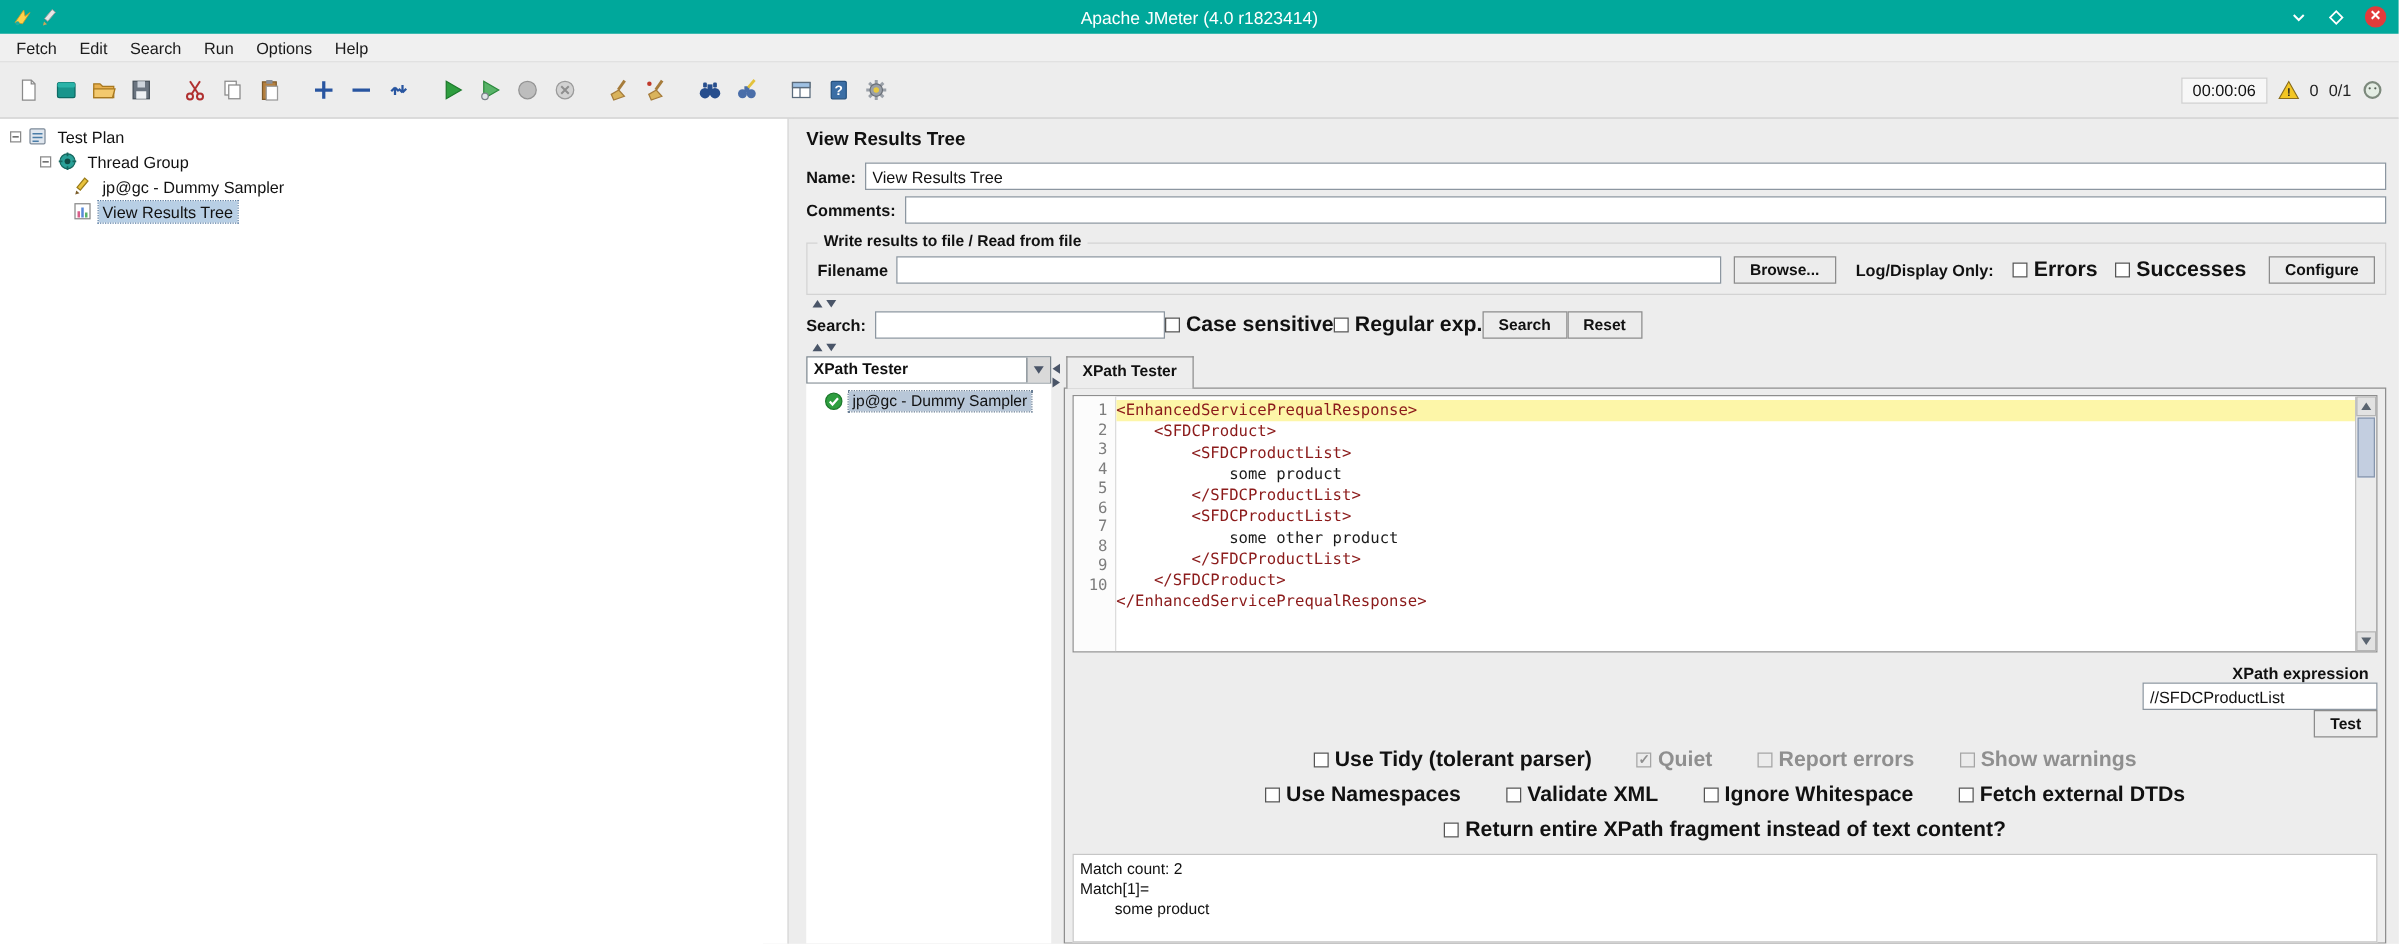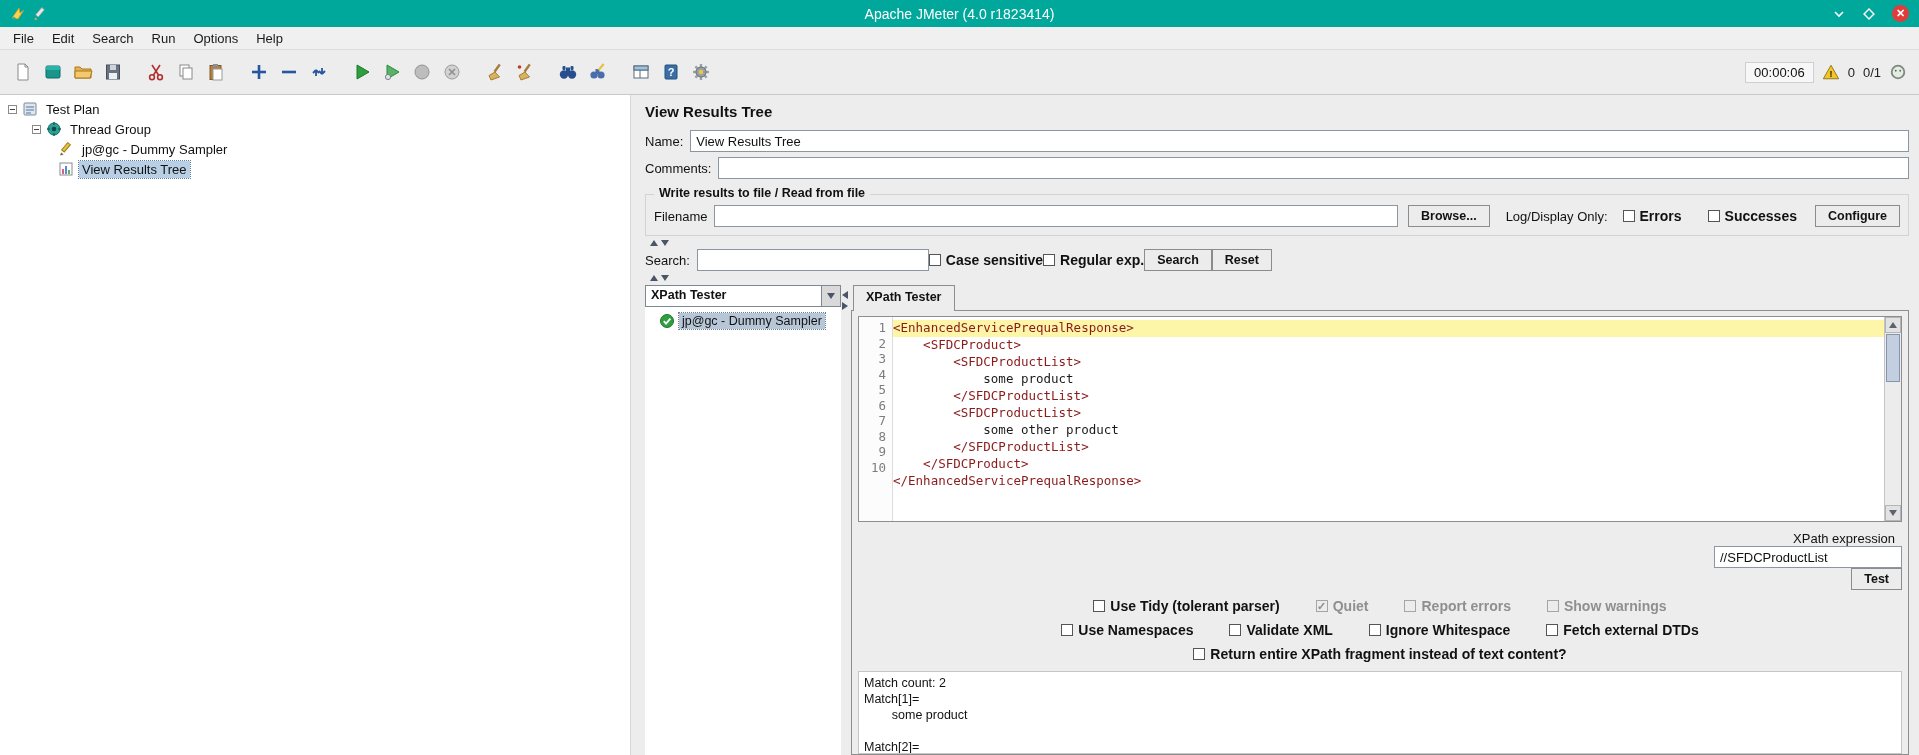--- a/index.html
+++ b/index.html
@@ -35,29 +35,29 @@
   .handle::before { content:""; position:absolute; left:1px; right:1px; top:3px; height:1px; background:#444; }
   .ticon { width:16px; height:16px; margin-right:5px; flex:0 0 auto; }
   .tlabel { padding:1px 3px; white-space:nowrap; }
   .tlabel.selected { background:#b8cfe5; outline:1px dotted #5a7da3; }
   .vdivider { width:5px; background:#ededed; border-left:1px solid #d8d8d8; flex:0 0 auto; }
 
   
   .rightpanel { flex:1 1 auto; background:#ededed; padding:6px 10px 0 10px; display:flex; flex-direction:column; min-width:0; overflow:hidden; }
   .panel-title { font-size:15px; font-weight:bold; color:#111; margin:2px 0 10px 0; }
   .formrow { display:flex; align-items:center; margin-bottom:5px; }
-  .lbl-b { font-size:13px; font-weight:normal; color:#111; margin-right:7px; white-space:nowrap; }
+  .lbl-b { font-size:13px; font-weight:bold; color:#111; margin-right:7px; white-space:nowrap; }
   .tf { background:#fff; border:1px solid #8c96a0; height:22px; font-size:13px; font-family:"Liberation Sans",sans-serif; padding:0 5px; color:#111; }
   .grow { flex:1 1 auto; min-width:0; }
   .btn { background:#ececec; border:1px solid #8c8c8c; font-size:12.5px; font-weight:bold; color:#111; padding:3px 12px; white-space:nowrap; font-family:"Liberation Sans",sans-serif; }
 
   .group { border:1px solid #d3d3d3; margin:10px 0 2px 0; padding:10px 8px 8px 8px; position:relative; }
   .group-title { position:absolute; top:-9px; left:8px; background:#ededed; padding:0 5px; font-size:12.5px; font-weight:bold; color:#111; }
 
-  .cb { display:inline-flex; align-items:center; gap:5px; font-size:14px; font-weight:bold; color:#111; white-space:nowrap; }
+  .cb { display:inline-flex; align-items:center; gap:5px; font-size:17px; font-weight:bold; color:#111; white-space:nowrap; }
   .box { width:12px; height:12px; border:1px solid #555; background:#fff; display:inline-flex; align-items:center; justify-content:center; flex:0 0 auto; }
   .box.checked::after { content:"✓"; font-size:11px; font-weight:bold; color:#222; line-height:1; }
   .cb.disabled { color:#8f8f8f; }
   .cb.disabled .box { border-color:#a5a5a5; background:#ececec; }
   .cb.disabled .box.checked::after { color:#8f8f8f; }
 
   .hsplit { height:10px; position:relative; flex:0 0 auto; }
   .ot-h { position:absolute; left:5px; top:2px; display:flex; gap:3px; }
   .tri-up { width:0; height:0; border-left:4px solid transparent; border-right:4px solid transparent; border-bottom:6px solid #4a5568; }
   .tri-down { width:0; height:0; border-left:4px solid transparent; border-right:4px solid transparent; border-top:6px solid #4a5568; }
@@ -128,21 +128,21 @@
           <polyline points="3,5 7,9 11,5" fill="none" stroke="#ffffff" stroke-width="1.6"></polyline>
         </svg>
       <svg width="14" height="14" viewBox="0 0 14 14">
           <rect x="3.5" y="3.5" width="7" height="7" transform="rotate(45 7 7)" fill="none" stroke="#ffffff" stroke-width="1.4"></rect>
         </svg>
       <div class="close-btn">✕</div>
     </div>
   </div>
 
   <div class="menubar">
-    <span class="menu-item">File</span>
+    <span class="menu-item">Fetch</span>
     <span class="menu-item">Edit</span>
     <span class="menu-item">Search</span>
     <span class="menu-item">Run</span>
     <span class="menu-item">Options</span>
     <span class="menu-item">Help</span>
   </div>
 
   <div class="toolbar">
     <div class="tbtn">
         <svg viewBox="0 0 20 20">
@@ -373,21 +373,21 @@
         <span class="group-title">Write results to file / Read from file</span>
         <div class="formrow" style="margin-bottom:0;">
           <span class="lbl-b">Filename</span>
           <input class="tf grow" value="" style="">
           <button class="btn" style="margin-left:10px;">Browse...</button>
           <span class="lbl-b" style="margin-left:16px;">Log/Display Only:</span>
           <span class="cb" style="margin-left:8px;">
               <span class="box"></span>
               <span>Errors</span>
             </span>
-          <span class="cb" style="margin-left:26px;align-items:center;">
+          <span class="cb" style="margin-left:14px;align-items:center;">
               <span class="box"></span>
               <span>Successes</span>
             </span>
           <button class="btn" style="margin-left:18px;">Configure</button>
         </div>
       </div>
 
       <div class="hsplit">
         <div class="ot-h">
             <span class="tri-up"></span>

